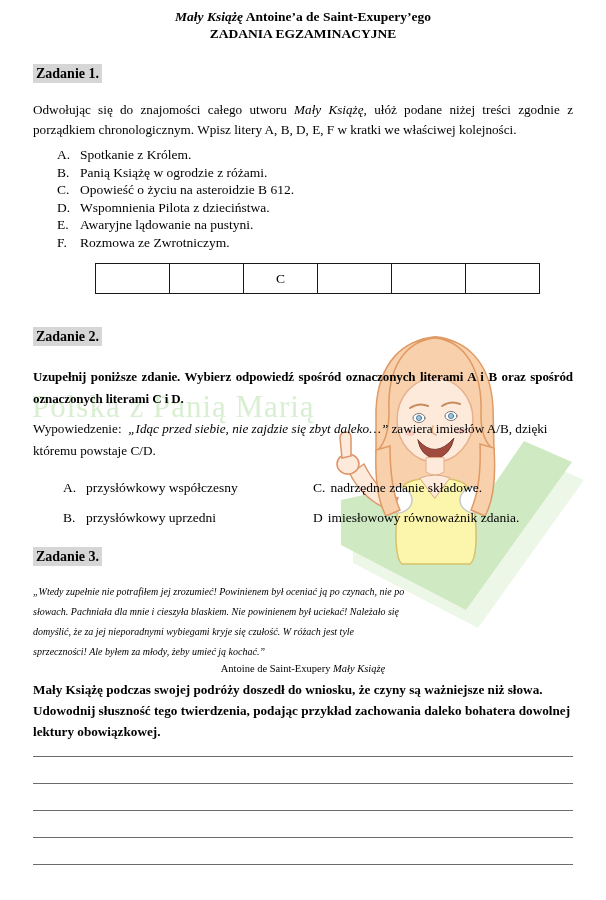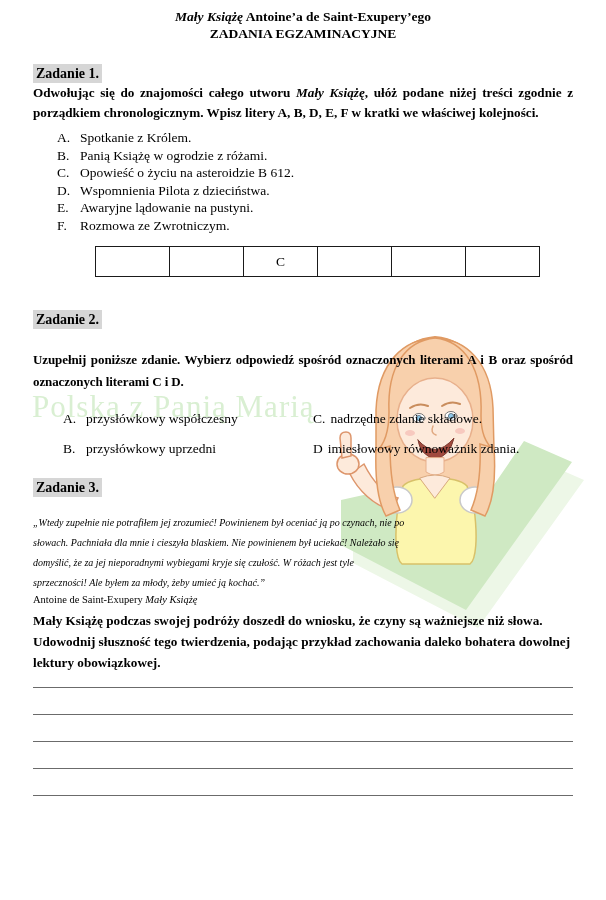--- a/index.html
+++ b/index.html
@@ -23,39 +23,39 @@
   .content{position:relative;z-index:1;padding:8px 33px 0 33px;}
   .doc-title{text-align:center;font-weight:bold;font-size:13.5px;line-height:17px;}
   .h-row{line-height:19px;}
   .mt-h1{margin-top:21px;}
   .mt-h2{margin-top:32px;}
   .mt-h3{margin-top:20px;}
   .task-heading{
     display:inline-block;background:#d6d6d6;font-weight:bold;
     font-size:14px;padding:0 3px;line-height:19px;
   }
-  .p-intro{font-weight:bold;font-size:13.2px;line-height:20px;text-align:justify;}
+  .p-intro{margin-top:17px;font-weight:normal;font-size:13.2px;line-height:20px;text-align:justify;}
   .list{margin:6px 0 0 24px;font-size:13.5px;line-height:17.5px;}
   .list-row{display:flex;}
   .list-letter{width:23px;flex:none;}
   .answer-table{border-collapse:collapse;margin:12px 0 0 62px;table-layout:fixed;}
   .answer-table td{
     width:71px;height:27px;border:1px solid #1a1a1a;
     text-align:center;vertical-align:middle;font-size:13.5px;
   }
   .p2{margin-top:20px;font-weight:bold;font-size:13px;line-height:22px;text-align:justify;letter-spacing:-0.1px;}
   .sentence{margin-top:8px;font-size:13.2px;line-height:22px;}
   .sentence .q{font-style:italic;}
   .options{margin:18px 0 0 30px;font-size:13.5px;line-height:16px;}
   .option-row{display:flex;margin-bottom:14px;}
   .opt-col1{width:250px;display:flex;flex:none;}
   .opt-letter{width:23px;flex:none;}
   .opt-letter2{margin-right:5px;}
   .quote{margin-top:16px;font-style:italic;font-size:10px;line-height:20px;}
-  .attribution{text-align:left;font-size:10.5px;line-height:13px;}
+  .attribution{text-align:center;font-size:10.5px;line-height:13px;}
   .attribution .book{font-style:italic;}
   .p3{margin-top:4px;font-weight:bold;font-size:13.2px;line-height:21px;}
   .answer-line{height:26px;border-bottom:1px solid #6b6b6b;}
   .answer-line.first{height:14px;}
   .it{font-style:italic;}
 </style>
 </head>
 <body>
 
 <div class="page">
@@ -146,20 +146,21 @@
           <td></td>
           <td></td>
         </tr>
       </tbody>
     </table>
 
     <div class="h-row mt-h2"><span class="task-heading">Zadanie 2.</span></div>
 
     <div class="p2">Uzupełnij poniższe zdanie. Wybierz odpowiedź spośród oznaczonych literami A i B oraz spośród oznaczonych literami C i D.</div>
 
+    <div class="sentence"><span>Wypowiedzenie:&nbsp; </span><span class="q">„Idąc przed siebie, nie zajdzie się zbyt daleko…”</span><span> zawiera imiesłów A/B, dzięki któremu powstaje C/D.</span></div>
 
     <div class="options">
       <div class="option-row">
         <div class="opt-col1">
             <span class="opt-letter">A.</span>
             <span>przysłówkowy współczesny</span>
           </div>
         <div class="opt-col2"><span class="opt-letter2">C.</span><span>nadrzędne zdanie składowe.</span></div>
       </div>
       <div class="option-row">

